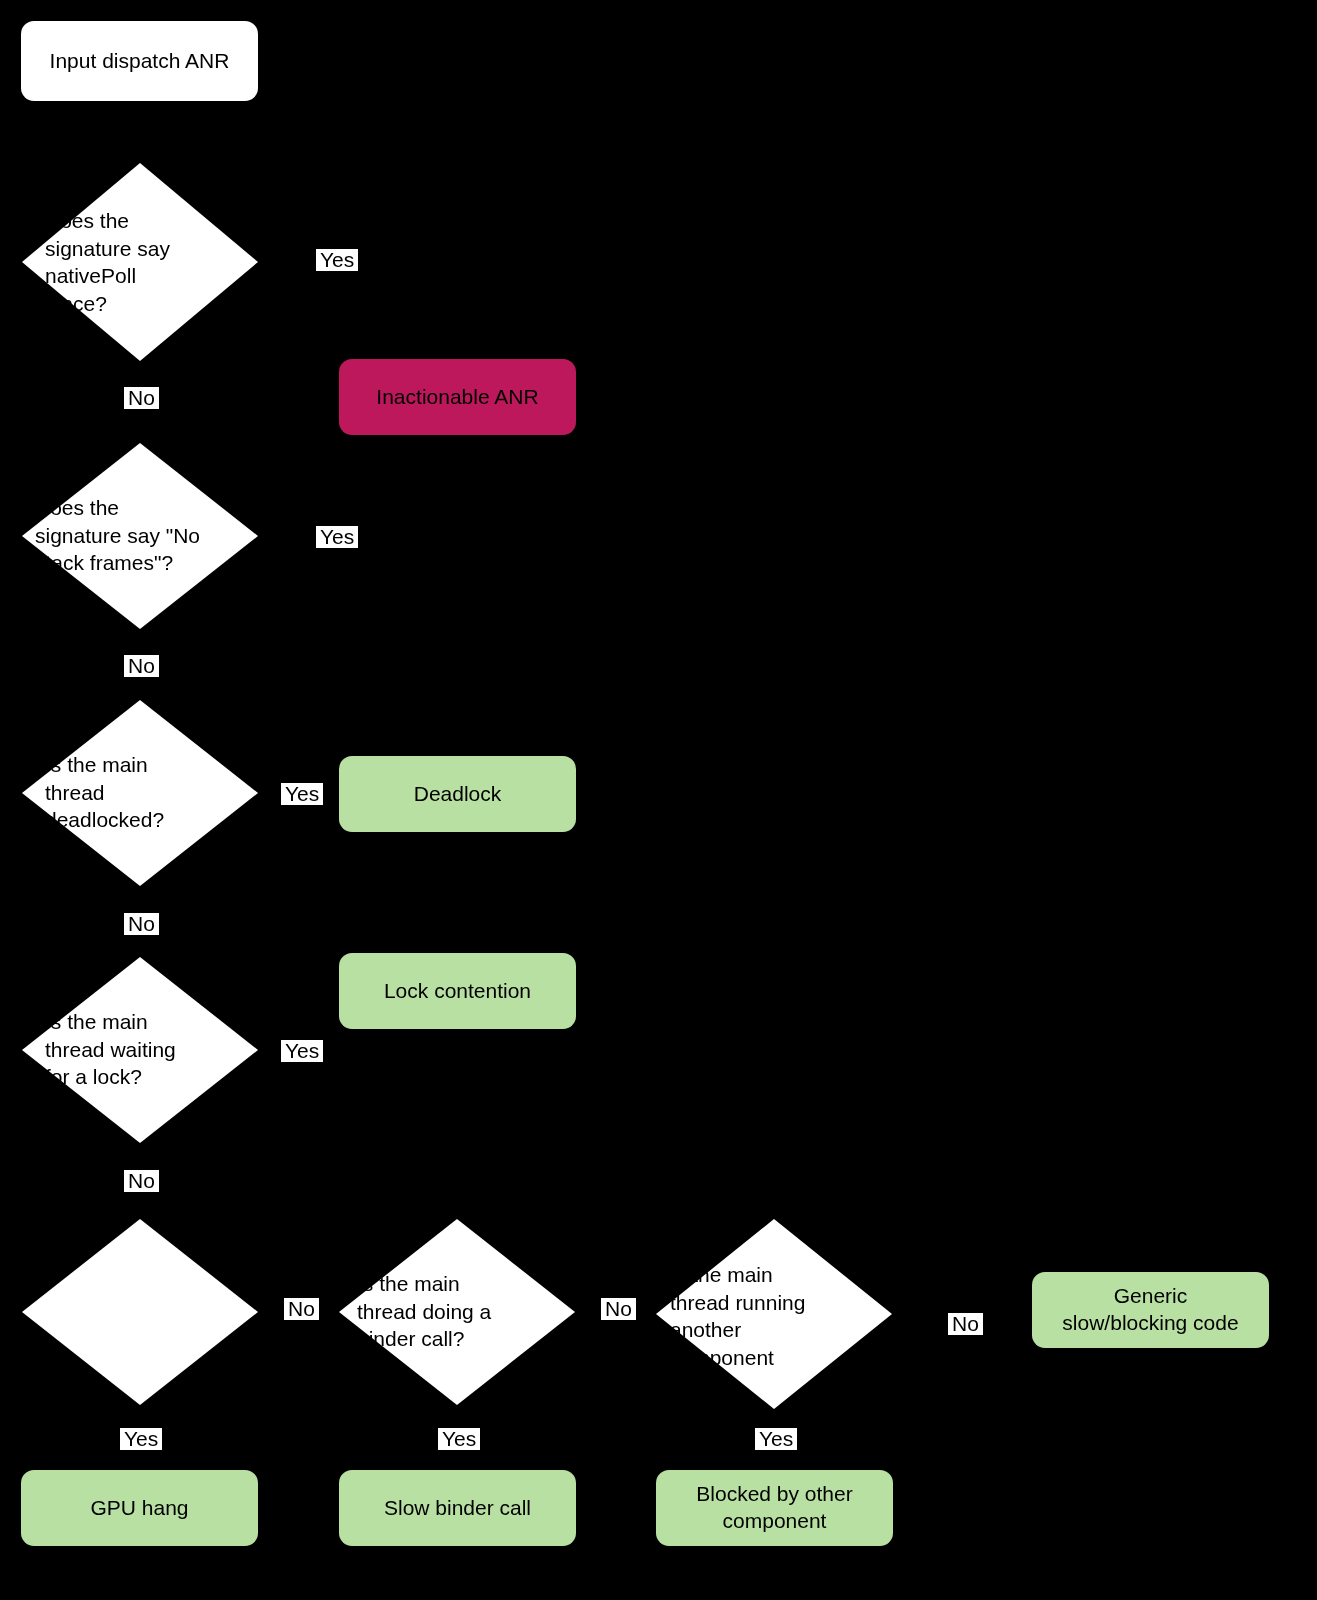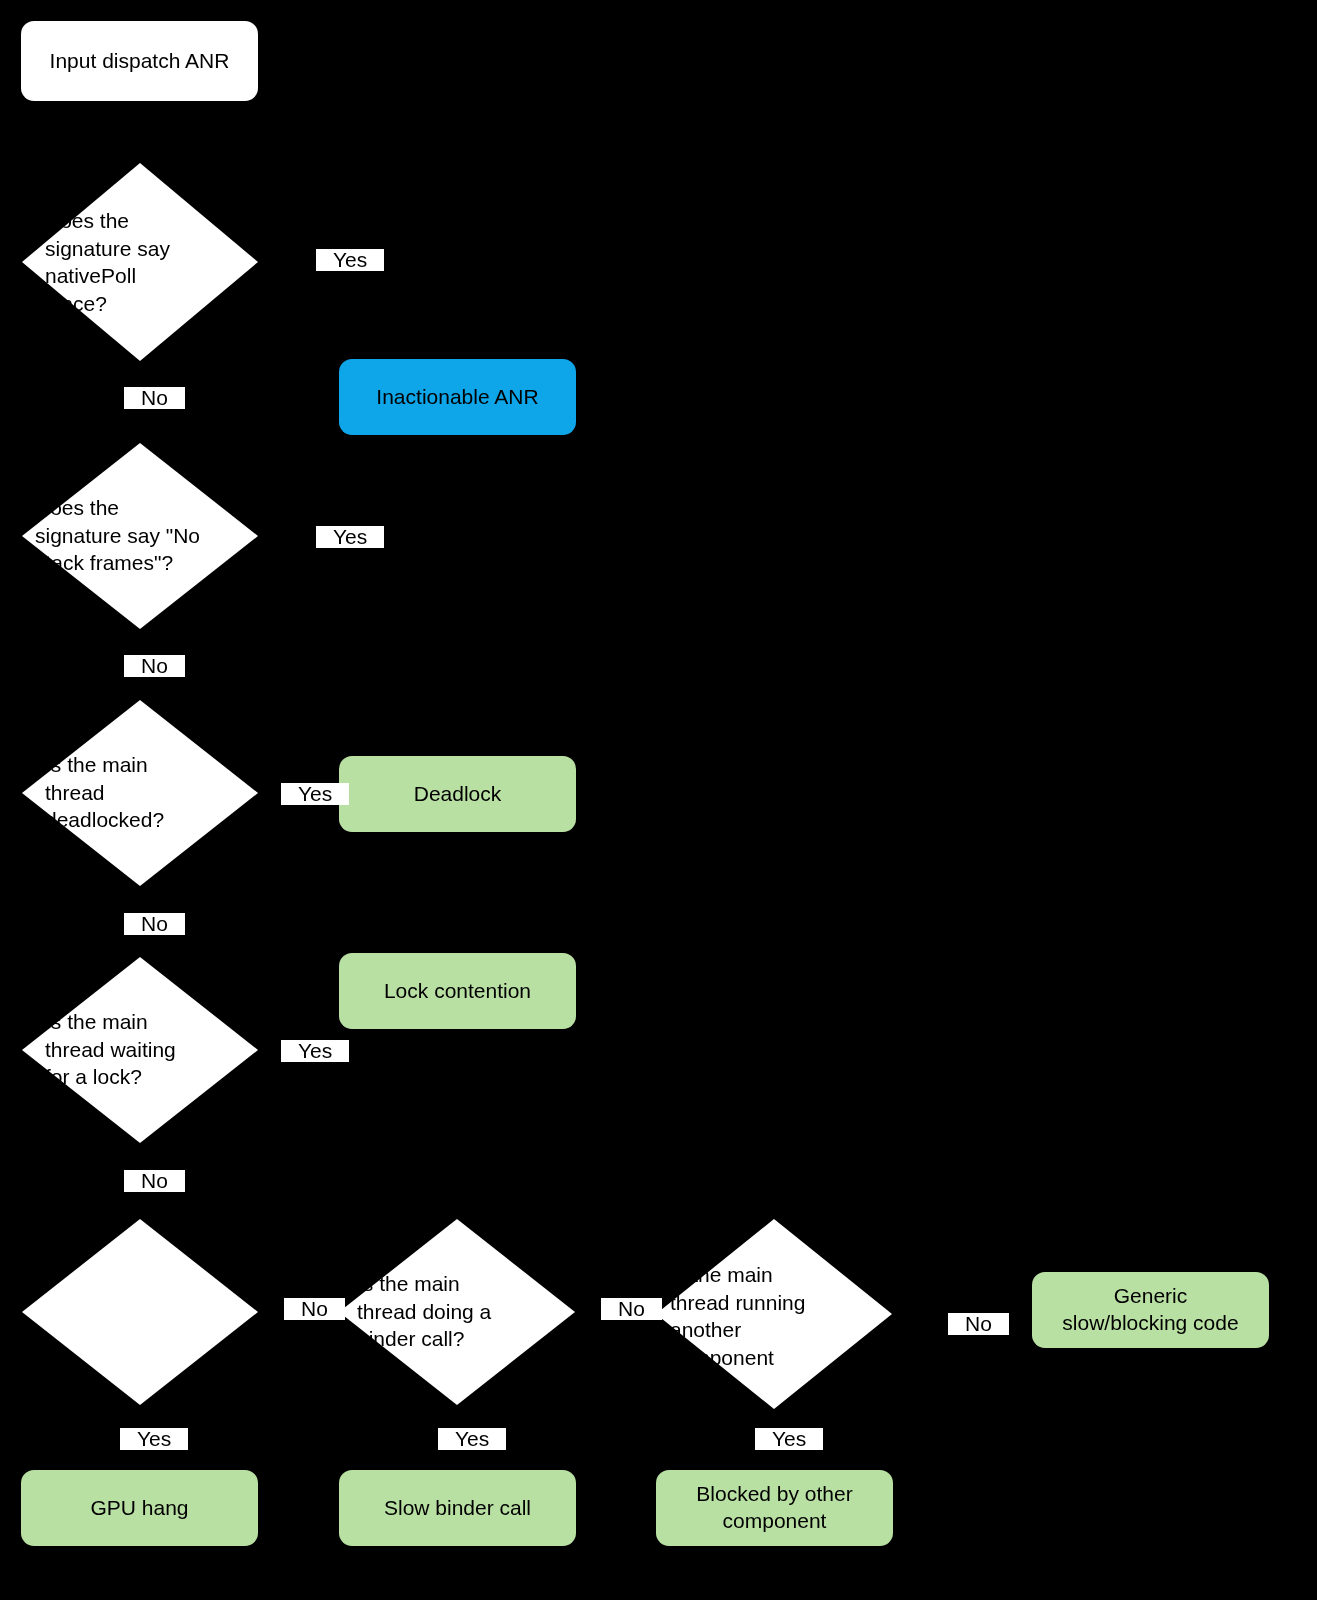--- a/index.html
+++ b/index.html
@@ -24,21 +24,21 @@
     display: flex;
     align-items: center;
     justify-content: center;
     text-align: center;
     color: #000000;
     font-size: 21px;
     line-height: 1.28;
     padding: 4px 8px;
   }
   .node.start  { background: #ffffff; }
-  .node.pink   { background: #0ea5e9; }
+  .node.pink   { background: #be185d; }
   .node.green  { background: #b9e0a3; }
 
   
   .decision {
     position: absolute;
   }
   .decision .shape {
     position: absolute;
     inset: 0;
     background: #ffffff;
@@ -58,21 +58,21 @@
     pointer-events: none;
   }
 
   
   .edge-label {
     position: absolute;
     background: #ffffff;
     color: #000000;
     font-size: 21px;
     line-height: 20px;
-    padding: 1px 17px;
+    padding: 1px 4px;
     white-space: nowrap;
   }
 
   
   .conn {
     position: absolute;
     background: #000000;
   }
   .arrowhead {
     position: absolute;

